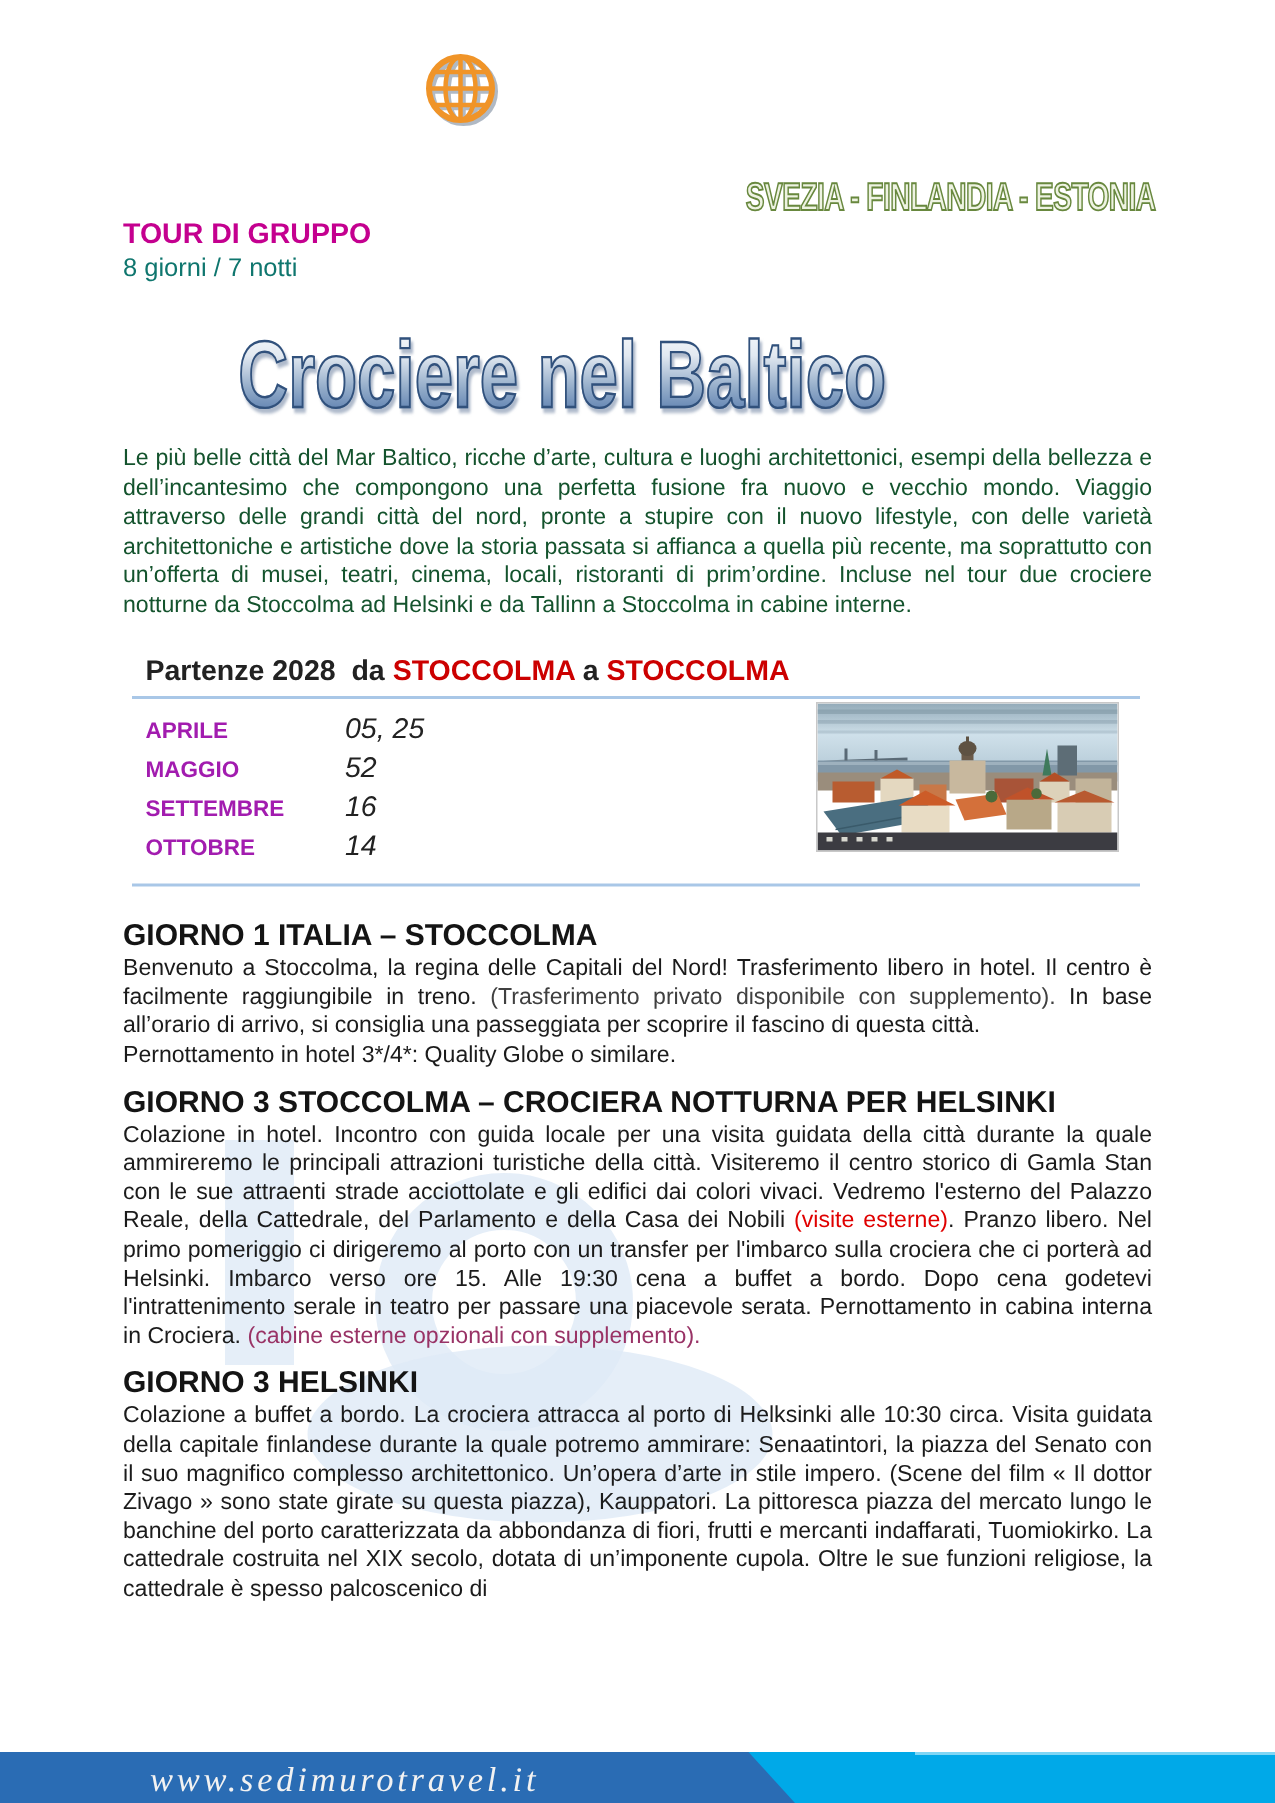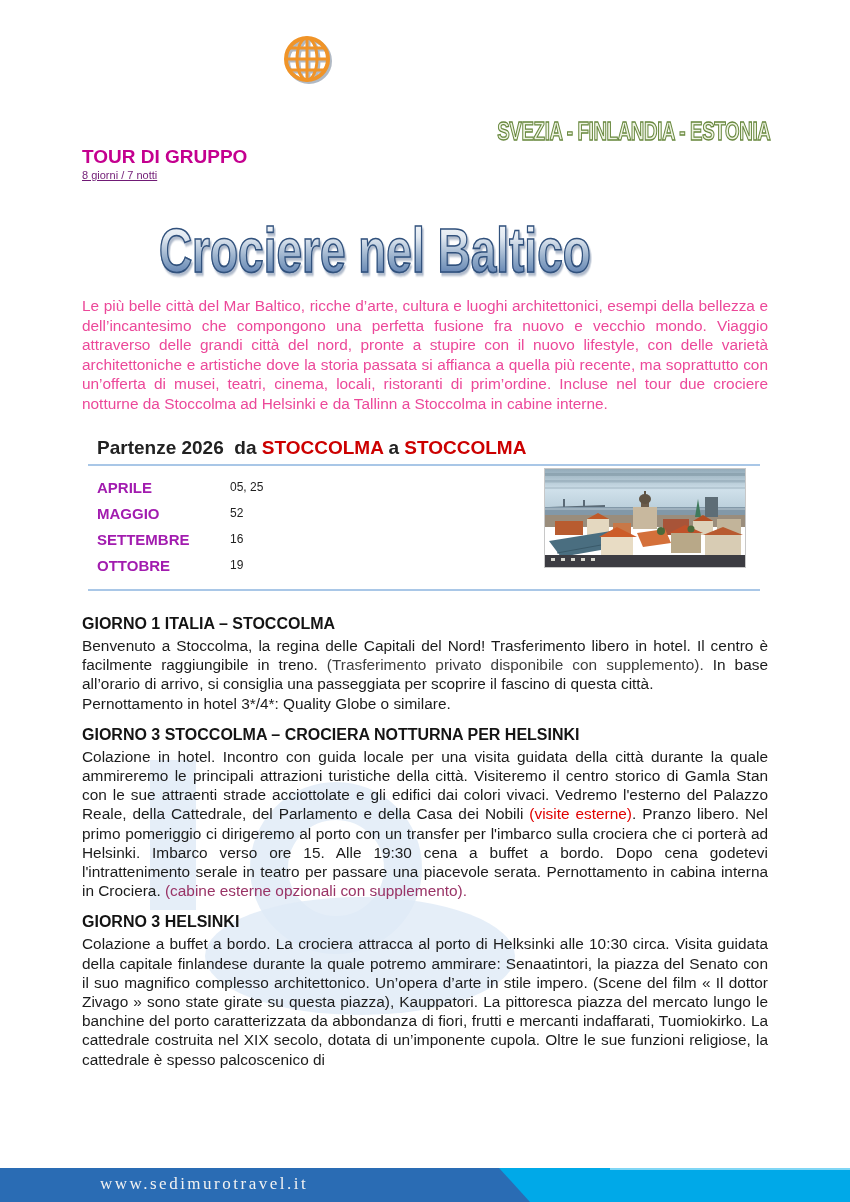--- a/index.html
+++ b/index.html
@@ -14,69 +14,69 @@
              text-shadow:2px 2px 1px rgba(35,60,95,.35);white-space:nowrap;}
   .logo-paren{color:#f09428;}
   .logo-sub{font-size:23px;font-weight:bold;color:#2f6496;letter-spacing:20px;margin-top:2px;margin-left:4px;
             text-shadow:2px 2px 1px rgba(35,60,95,.35);white-space:nowrap;}
 
   .destinations{position:absolute;top:116px;right:80px;font-size:26px;font-weight:bold;
                 color:#eef3e2;-webkit-text-stroke:1.3px #68883e;letter-spacing:-.5px;
                 transform:scaleX(.72);transform-origin:100% 0;white-space:nowrap;z-index:2;}
 
   .tour-type{position:absolute;top:146px;left:82px;font-size:19px;font-weight:bold;color:#c4008f;z-index:2;}
-  .tour-duration{position:absolute;top:169px;left:82px;font-size:11px;color:#701a75;z-index:2;text-decoration:underline;}
+  .tour-duration{position:absolute;top:169px;left:82px;font-size:17px;color:#0f766e;z-index:2;}
 
   
   .title-row{position:absolute;top:214px;left:0;width:750px;text-align:center;z-index:2;}
   .big-title{display:inline-block;font-size:63px;font-weight:bold;letter-spacing:0;
              transform:scaleX(.73);transform-origin:center top;
              background:linear-gradient(180deg,#fdfeff 0%,#e2e9f1 32%,#93acc9 62%,#3d65a1 100%);
              -webkit-background-clip:text;background-clip:text;color:transparent;
              -webkit-text-stroke:1.6px #31517c;
              filter:drop-shadow(2px 3px 1px rgba(110,130,160,.55));white-space:nowrap;}
 
   
   .intro{position:absolute;top:296px;left:82px;width:686px;font-size:15.4px;line-height:19.6px;
-         text-align:justify;color:#ec4899;z-index:2;}
+         text-align:justify;color:#14532d;z-index:2;}
 
   
   .departures{position:absolute;top:437px;left:88px;width:672px;z-index:2;}
   .dep-heading{font-size:19px;font-weight:bold;padding-left:9px;color:#222;}
   .dep-red{color:#cc0000;}
   .dep-rule{height:2px;background:#a9c7e7;margin-top:5px;}
   .dep-rows{padding:8px 0 6px 9px;}
   .dep-row{display:flex;height:26px;align-items:center;}
   .dep-month{width:133px;font-weight:bold;font-size:15px;color:#a21caf;}
-  .dep-dates{font-size:12px;color:#222;}
+  .dep-dates{font-size:19px;color:#222;font-style:italic;}
   .dep-photo{position:absolute;top:31px;right:14px;width:200px;height:98px;border:1px solid #c8c8c8;}
 
   
   .itinerary{position:absolute;top:614px;left:82px;width:686px;z-index:2;}
   .day-block{margin-bottom:12px;}
-  .day-heading{font-size:16px;font-weight:bold;line-height:20px;margin-bottom:2px;color:#141414;}
+  .day-heading{font-size:20px;font-weight:bold;line-height:20px;margin-bottom:2px;color:#141414;}
   .day-body{font-size:15.4px;line-height:19.2px;text-align:justify;color:#1b1b1b;}
   .seg-b{font-weight:normal;}
   .seg-blue{color:#404040;}
   .seg-red{color:#e00000;}
   .seg-plum{color:#993366;}
 
   
   .wm{position:absolute;z-index:0;opacity:.8;}
   .wm-bar{left:150px;top:760px;width:46px;height:150px;background:#dfeaf6;}
   .wm-ring{left:250px;top:782px;width:96px;height:96px;border:38px solid #dfeaf6;border-radius:50%;background:transparent;}
   .wm-blob{left:205px;top:897px;width:310px;height:118px;background:#dfeaf6;border-radius:50%;}
 
   
   .footer{position:absolute;left:0;bottom:0;width:850px;height:34px;background:#00a9e8;z-index:3;}
   .footer-dark{position:absolute;left:0;top:0;width:530px;height:34px;background:#2a6cb4;
                clip-path:polygon(0 0,499px 0,530px 100%,0 100%);}
   .footer-topline{position:absolute;top:0;left:610px;right:0;height:2px;background:#7fd6f5;}
   .footer-url{position:absolute;left:100px;top:6px;font-family:"Liberation Serif",serif;
-              font-size:17px;letter-spacing:2.5px;color:#f2f2f2;}
+              font-size:23px;letter-spacing:2.5px;color:#f2f2f2;font-style:italic;}
 </style>
 </head>
 <body>
 
 <div id="page">
 
   <div class="wm wm-bar"></div>
   <div class="wm wm-ring"></div>
   <div class="wm wm-blob"></div>
 
@@ -96,38 +96,38 @@
   <div class="tour-type">TOUR DI GRUPPO</div>
   <div class="tour-duration">8 giorni / 7 notti</div>
 
   <div class="title-row">
     <span class="big-title">Crociere nel Baltico</span>
   </div>
 
   <div class="intro">Le più belle città del Mar Baltico, ricche d’arte, cultura e luoghi architettonici, esempi della bellezza e dell’incantesimo che compongono una perfetta fusione fra nuovo e vecchio mondo. Viaggio attraverso delle grandi città del nord, pronte a stupire con il nuovo lifestyle, con delle varietà architettoniche e artistiche dove la storia passata si affianca a quella più recente, ma soprattutto con un’offerta di musei, teatri, cinema, locali, ristoranti di prim’ordine. Incluse nel tour due crociere notturne da Stoccolma ad Helsinki e da Tallinn a Stoccolma in cabine interne.</div>
 
   <div class="departures">
-    <div class="dep-heading"><span>Partenze 2026</span><span>&nbsp;</span><span> da </span><span class="dep-red">STOCCOLMA</span><span> a </span><span class="dep-red">STOCCOLMA</span></div>
+    <div class="dep-heading"><span>Partenze 2028</span><span>&nbsp;</span><span> da </span><span class="dep-red">STOCCOLMA</span><span> a </span><span class="dep-red">STOCCOLMA</span></div>
     <div class="dep-rule"></div>
     <div class="dep-rows">
       <div class="dep-row">
         <span class="dep-month">APRILE</span>
         <span class="dep-dates">05, 25</span>
       </div>
       <div class="dep-row">
         <span class="dep-month">MAGGIO</span>
         <span class="dep-dates">52</span>
       </div>
       <div class="dep-row">
         <span class="dep-month">SETTEMBRE</span>
         <span class="dep-dates">16</span>
       </div>
       <div class="dep-row">
         <span class="dep-month">OTTOBRE</span>
-        <span class="dep-dates">19</span>
+        <span class="dep-dates">14</span>
       </div>
     </div>
     <div class="dep-rule"></div>
 
     <svg class="dep-photo" viewBox="0 0 200 98" preserveAspectRatio="none">
       <defs>
         <linearGradient id="sky" x1="0" y1="0" x2="0" y2="1">
           <stop offset="0" stop-color="#93abb9"></stop>
             <stop offset=".5" stop-color="#cfe0ea"></stop>
             <stop offset="1" stop-color="#b8cdd9"></stop>

